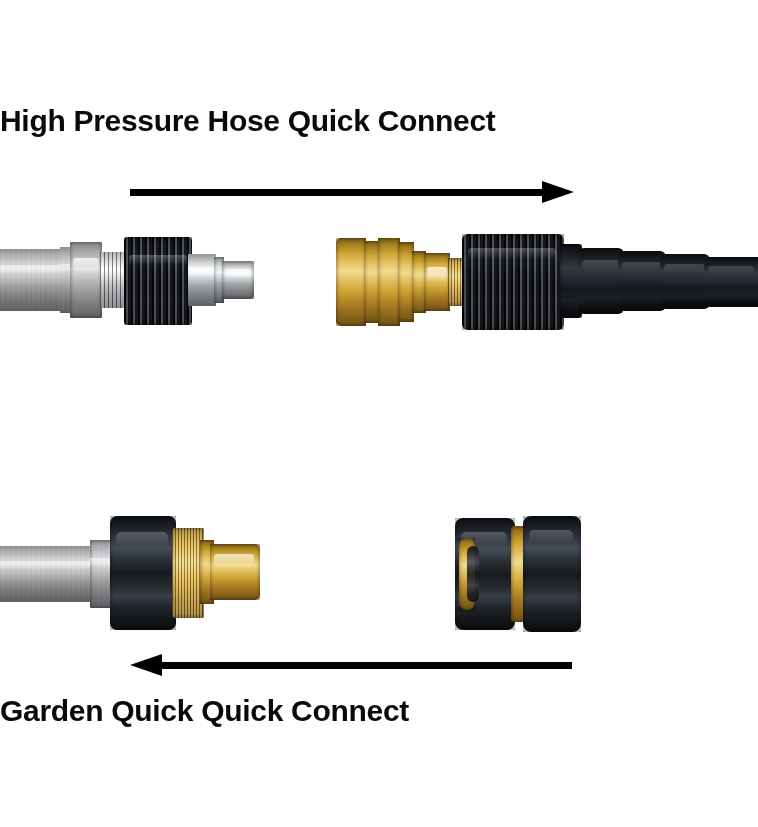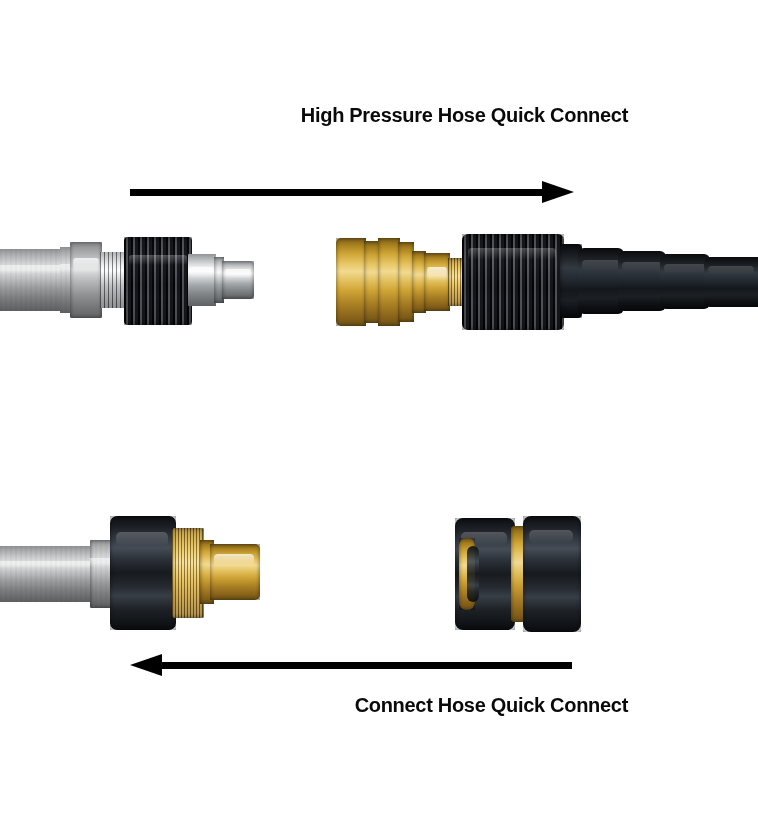--- a/index.html
+++ b/index.html
@@ -14,23 +14,23 @@
     background: #ffffff;
     overflow: hidden;
     font-family: "Liberation Sans", sans-serif;
   }
 
   
   .diagram-title {
     position: absolute;
     left: 0;
     width: 628px;
-    text-align: right;
+    text-align: left;
     font-weight: bold;
-    font-size: 20px;
+    font-size: 30px;
     letter-spacing: -0.3px;
     color: #0a0a0a;
     white-space: nowrap;
   }
   #title-top   { top: 104px; }
   #title-bottom{ top: 694px; }
 
   
   .arrow { position: absolute; height: 22px; }
   .arrow .shaft {
@@ -272,21 +272,21 @@
     <div class="part hose" style="left:368px; top:25px; width:56px; height:50px; border-radius:6px 0 0 6px;">
       <div class="spec" style="left:4px; top:9px; width:46px; height:8px; border-radius:4px; opacity:.22;"></div>
     </div>
   </div>
 
   <div class="arrow" id="arrow-bottom">
     <div class="shaft"></div>
     <div class="head"></div>
   </div>
 
-  <div class="diagram-title" id="title-bottom">Connect Hose Quick Connect</div>
+  <div class="diagram-title" id="title-bottom">Garden Quick Quick Connect</div>
 
   <div class="part" style="left:0px; top:506px; width:300px; height:130px;">
 
     <div class="part metal-tube" style="left:0px; top:40px; width:96px; height:56px; border-radius:0 3px 3px 0;">
       <div class="metal-noise"></div>
     </div>
 
     <div class="part metal-tube" style="left:90px; top:34px; width:24px; height:68px; border-radius:2px;">
       <div class="metal-noise"></div>
       <div class="edge-dark"></div>

